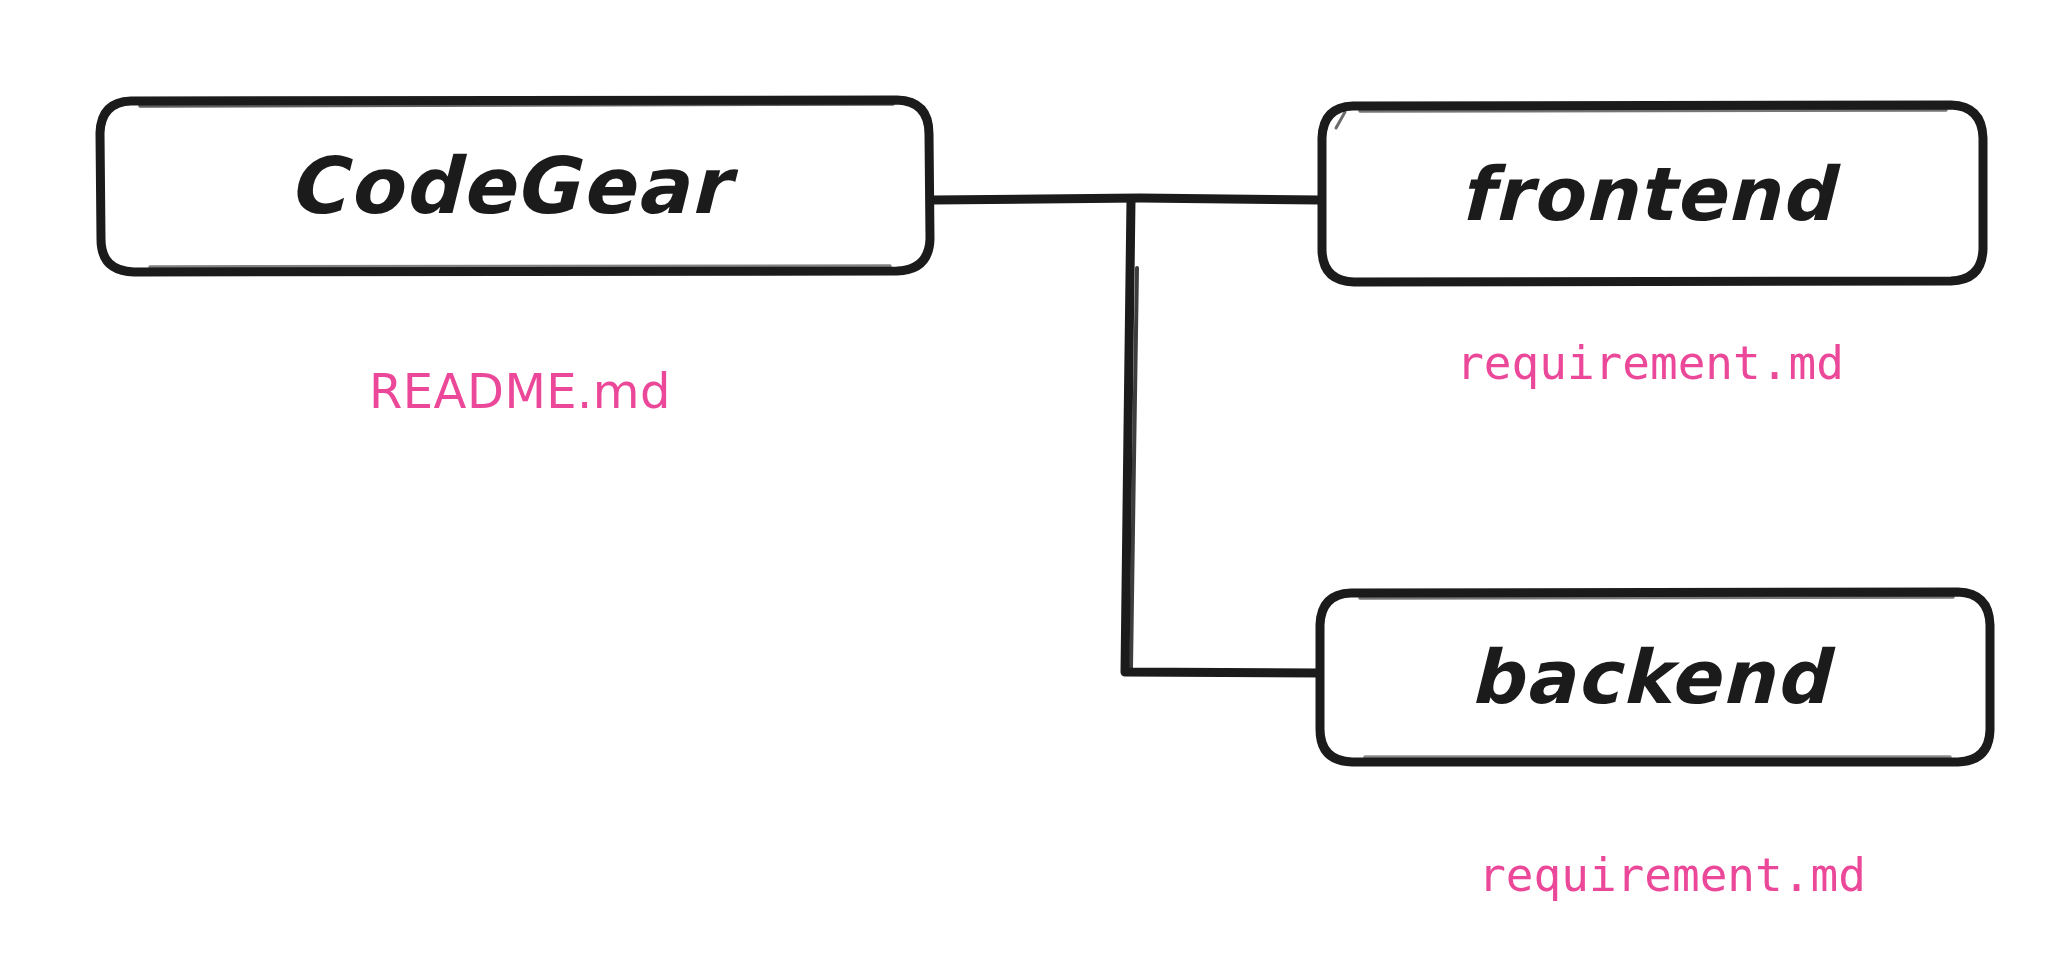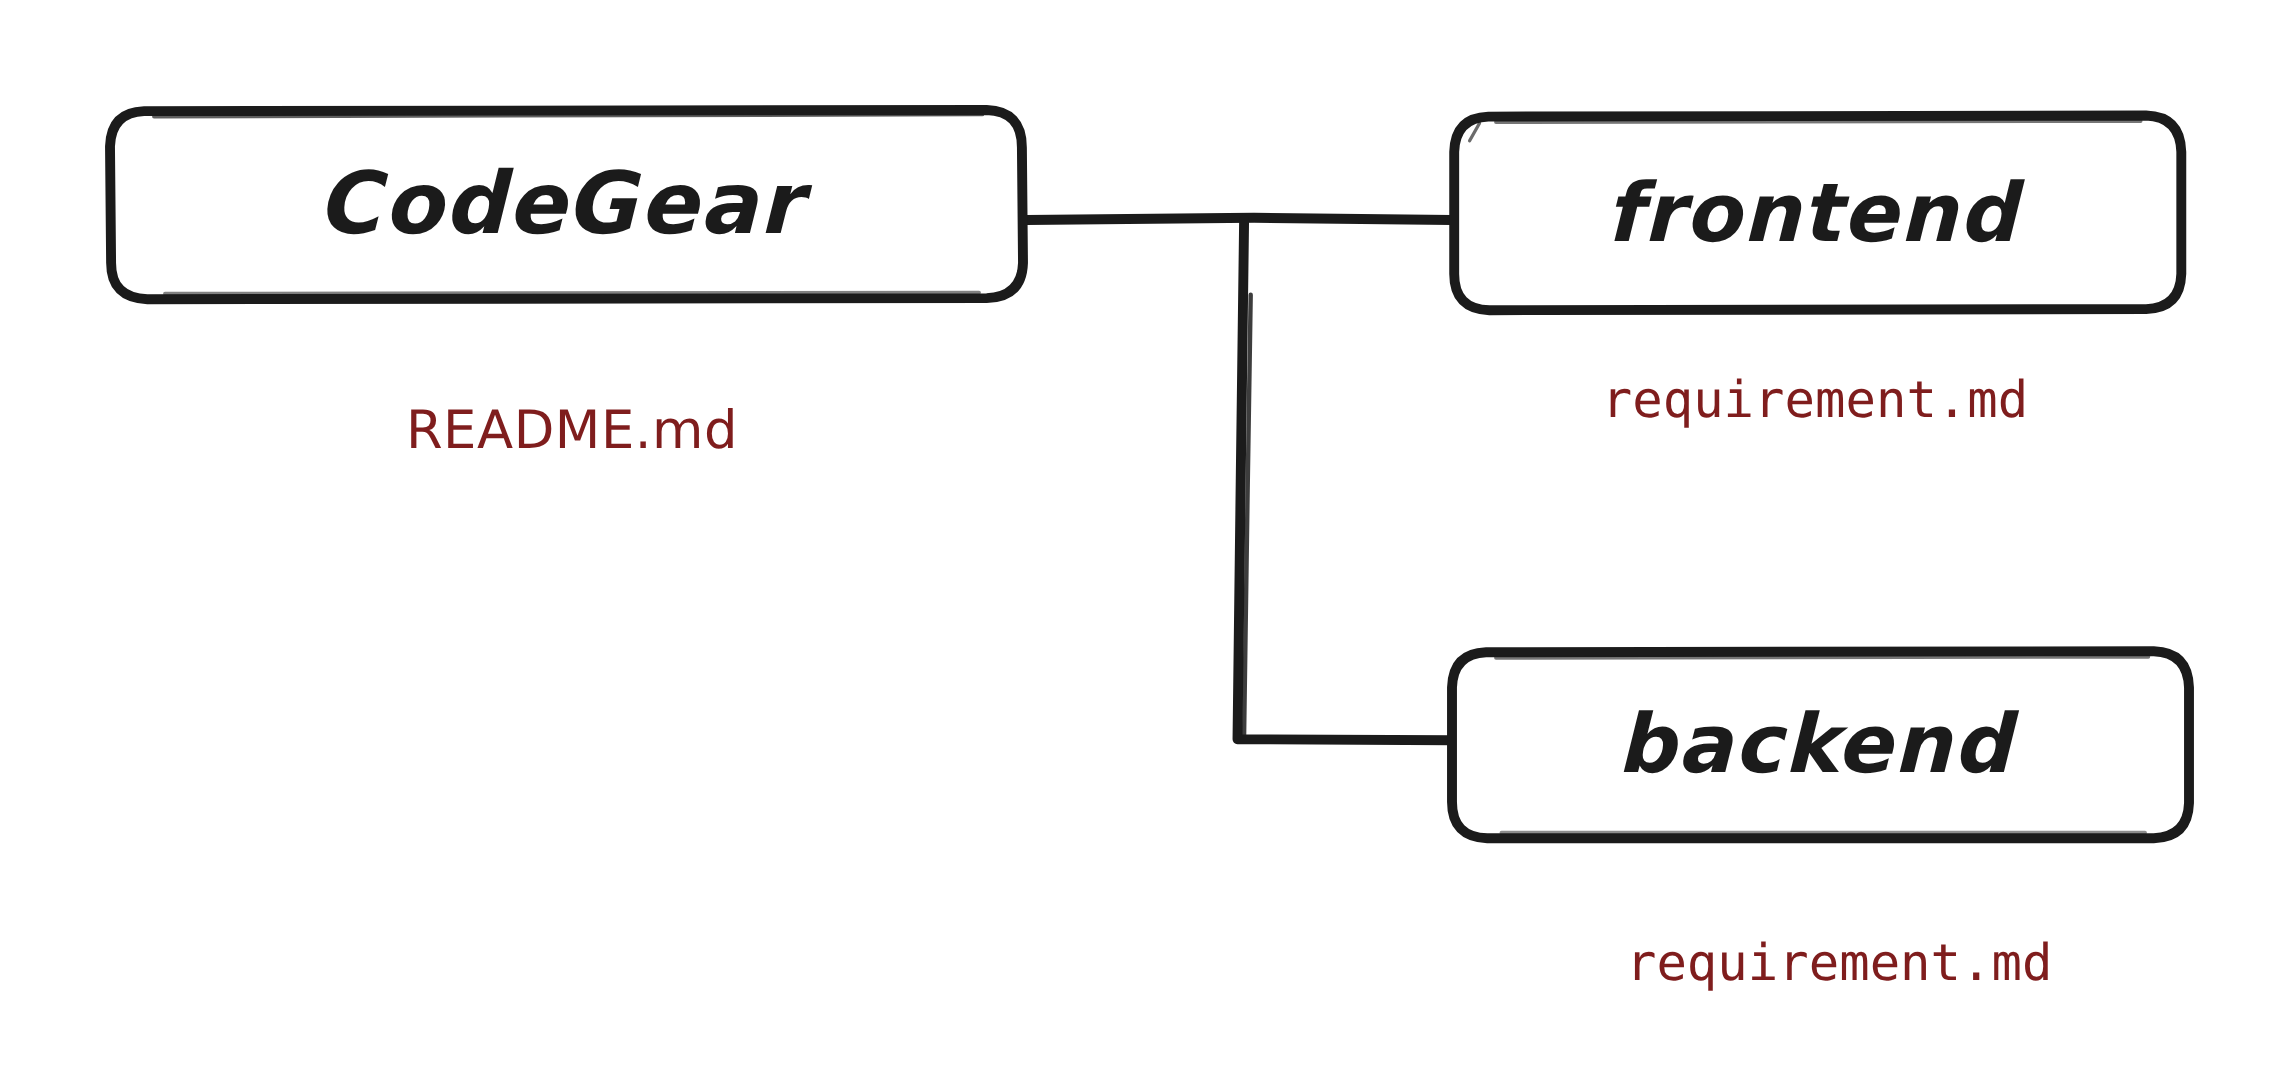--- a/index.html
+++ b/index.html
@@ -48,21 +48,21 @@
 
   .node-label.handwritten {
     font-style: italic;
     font-weight: 600;
     transform: skewX(-3deg);
   }
 
   
   .file-label {
     position: absolute;
-    color: #7f1d1d;
+    color: #ec4899;
     white-space: nowrap;
     text-align: center;
   }
   .file-label.mono {
     font-family: "DejaVu Sans Mono", monospace;
   }
   .file-label.condensed {
     font-family: "DejaVu Sans", sans-serif;
   }
 

